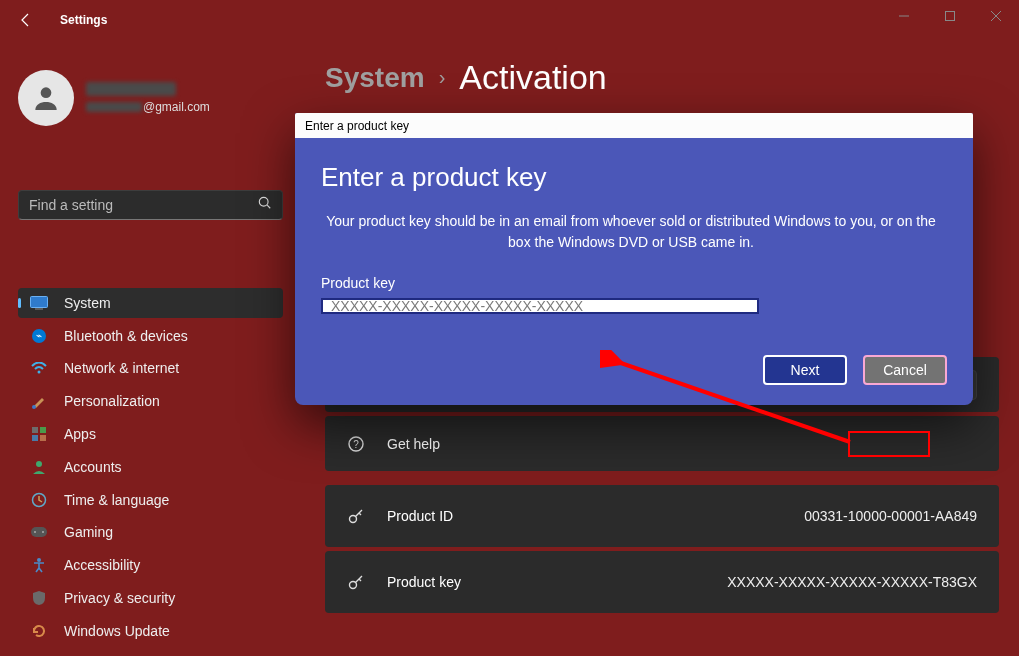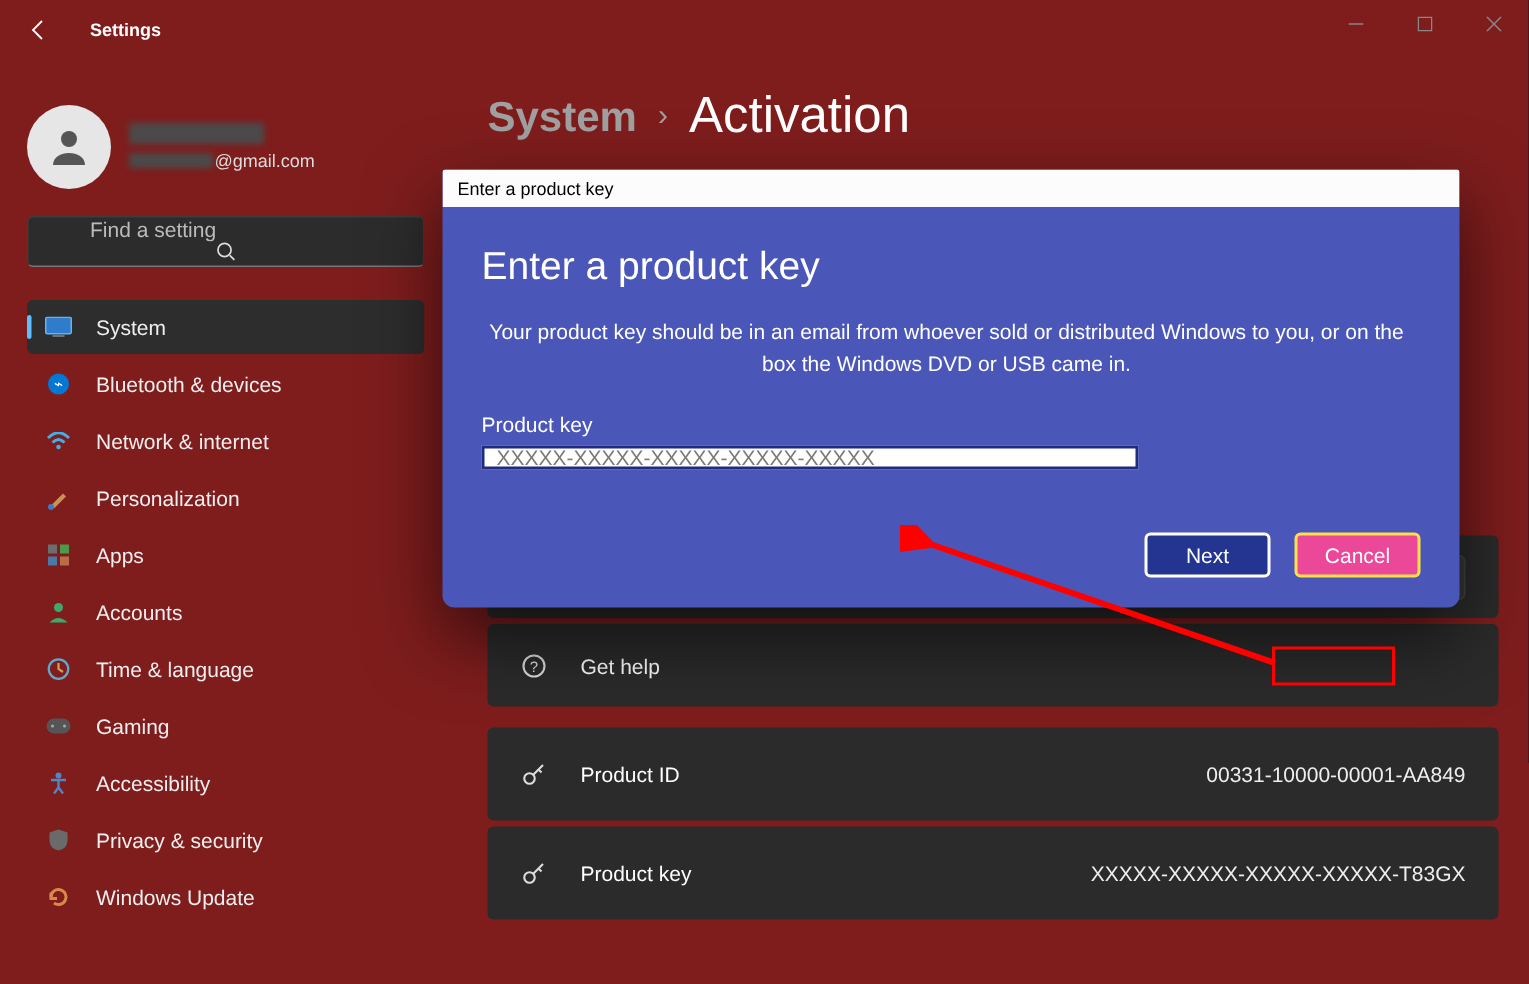--- a/index.html
+++ b/index.html
@@ -4,29 +4,29 @@
 <style>
   * { box-sizing: border-box; margin: 0; padding: 0; font-family: "Segoe UI", Arial, sans-serif; }
   body { background: #0d0d0d; width: 1019px; height: 656px; overflow: hidden; color: #fff; position: relative; }
   .app-window { width: 100%; height: 100%; background: #7f1d1d; display: flex; flex-direction: column; }
   .titlebar { height: 40px; display: flex; align-items: center; padding: 0 10px; position: relative; }
   .back-arrow { width: 20px; height: 20px; display: flex; align-items: center; justify-content: center; color: #fff; margin-left: 6px; cursor: pointer; }
   .title-text { margin-left: 24px; font-size: 12px; color: #fff; font-weight: 600;}
   .window-controls { position: absolute; right: 0; top: 0; display: flex; }
   .win-btn { width: 46px; height: 32px; display: flex; align-items: center; justify-content: center; color: #888; }
   .content { display: flex; height: calc(100% - 40px); }
-  .sidebar { width: 295px; padding: 12px 12px 10px 18px; display: flex; flex-direction: column; }
+  .sidebar { width: 295px; padding: 12px 12px 10px 18px; display: flex; flex-direction: column; gap: 46px; }
   .user-row { display: flex; align-items: center; margin-bottom: 18px; margin-top: 18px; }
   .avatar { width: 56px; height: 56px; border-radius: 50%; background: #e6e6e6; display: flex; align-items: center; justify-content: center; margin-right: 12px; }
   .avatar svg { width: 32px; height: 32px; fill: #555; }
   .user-text { display: flex; flex-direction: column; }
   .user-name { width: 90px; height: 14px; background: #4a4a4a; filter: blur(2px); margin-bottom: 4px; border-radius:2px;}
   .user-email { font-size: 12px; color: #ddd; display:flex; align-items:center;}
   .user-email .blur { display:inline-block; width:56px; height:10px; background:#4a4a4a; filter: blur(2px); border-radius:2px; margin-right:1px;}
-  .search-box { display: flex; align-items: center; background: #2c2c2c; border: 1px solid #3d3d3d; border-bottom:1px solid #777; border-radius: 4px; height: 34px; padding: 0 10px; margin-bottom: 22px; flex-direction: column; }
+  .search-box { display: flex; align-items: center; background: #2c2c2c; border: 1px solid #3d3d3d; border-bottom:1px solid #777; border-radius: 4px; height: 34px; padding: 0 10px; margin-bottom: 22px; }
   .search-box input { flex: 1; background: transparent; border: none; outline: none; color: #fff; font-size: 14px; }
   .search-box input::placeholder { color: #bbb; }
   .search-icon { color: #ddd; font-size: 14px; }
   .nav-list { display: flex; flex-direction: column; gap: 2px; overflow-y:auto; }
   .nav-item { display: flex; align-items: center; height: 36px; padding: 0 12px; border-radius: 4px; font-size: 14px; color: #eee; cursor: pointer; position: relative; }
   .nav-item.selected { background: #2d2d2d; }
   .nav-item.selected::before { content: ""; position: absolute; left: 0; top: 10px; bottom: 10px; width: 3px; background: #60bdff; border-radius: 2px; }
   .nav-icon { width: 18px; height: 18px; margin-right: 16px; display: flex; align-items: center; justify-content: center; flex-shrink:0; }
   .main { flex: 1; padding: 18px 20px 0 30px; overflow: hidden; position: relative; }
   .breadcrumb { display: flex; align-items: center; gap: 14px; margin-bottom: 30px; }
@@ -47,21 +47,21 @@
   .dialog-titlebar { background: #fcfcfc; color: #000; font-size: 12px; padding: 6px 10px; height:25px;}
   .dialog-body { padding: 24px 26px 20px 26px; color: #fff; }
   .dialog-heading { font-size: 26px; font-weight: 300; margin-bottom: 18px; }
   .dialog-desc { font-size: 14px; line-height: 1.5; margin-bottom: 22px; max-width: 620px; text-align: center;}
   .dialog-label { font-size: 14px; margin-bottom: 6px; }
   .dialog-input { width: 438px; height: 16px; border: 2px solid #1f2a80; background: #fff; color: #000; padding: 0 8px; font-size: 14px; outline:none;}
   .dialog-input::placeholder { color: #7b7b7b; }
   .dialog-footer { display: flex; justify-content: flex-end; gap: 16px; margin-top: 40px; }
   .dlg-btn { width: 84px; height: 30px; border-radius: 4px; font-size: 14px; cursor: pointer; }
   .dlg-primary { background: #233591; border: 2px solid #fff; color: #fff; }
-  .dlg-secondary { background: #ec4899; border: 2px solid #fde047; color: #fff; }
+  .dlg-secondary { background: #737373; border: 2px solid #f9a8d4; color: #fff; }
 
   
   .highlight-box { position: absolute; left: 848px; top: 431px; width: 82px; height: 26px; border: 2px solid #ff0000; pointer-events: none; }
   .arrow-svg { position: absolute; left: 600px; top: 350px; pointer-events: none; }
 
   
   .ico-bt { width:14px;height:14px;border-radius:50%;background:#0078d4;color:#fff;display:flex;align-items:center;justify-content:center;font-size:10px;}
 </style>
 </head>
 <body>

